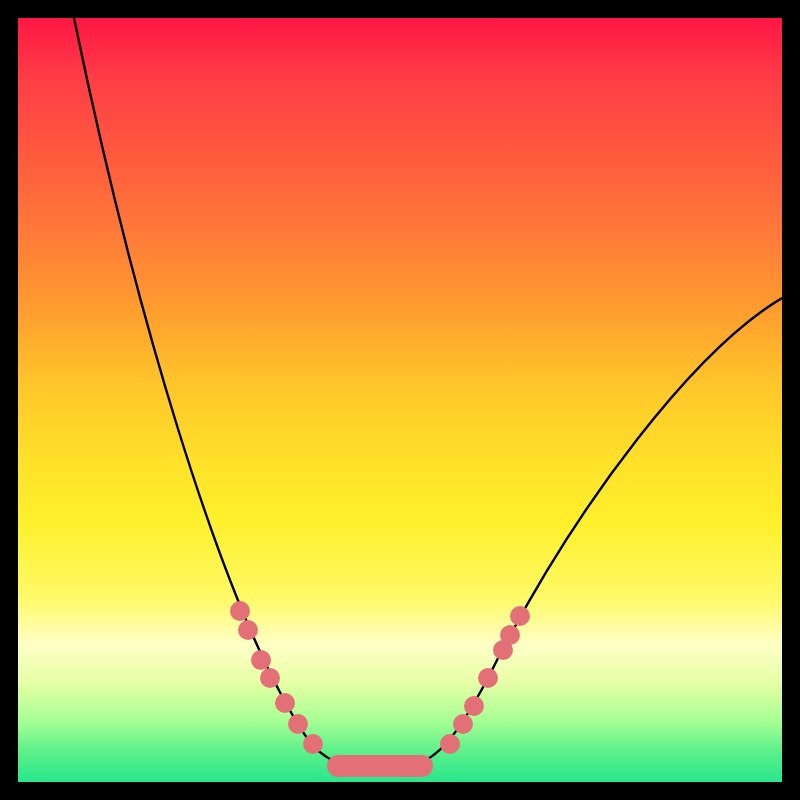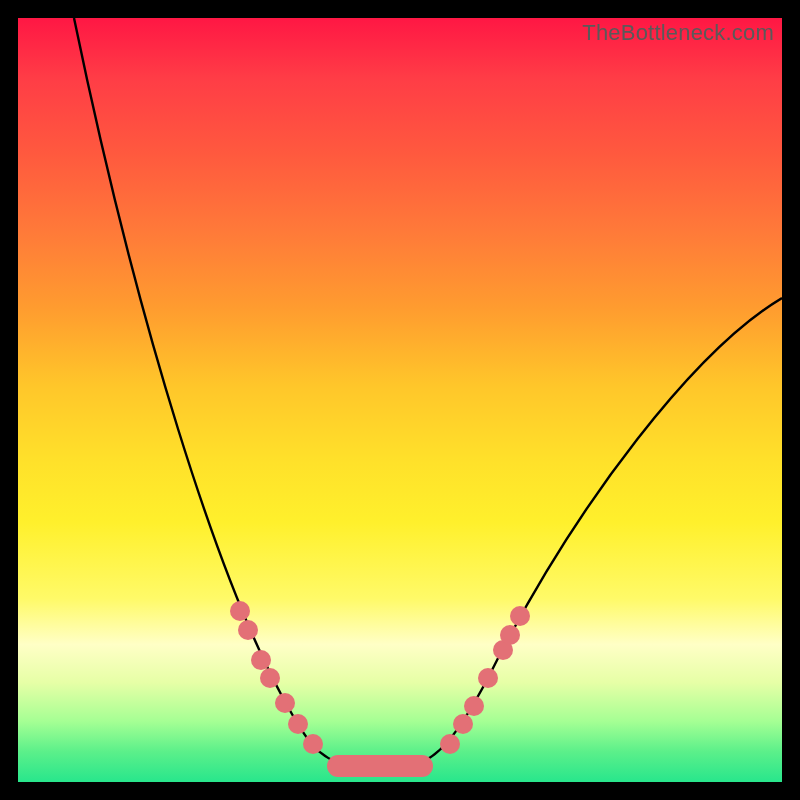--- a/index.html
+++ b/index.html
@@ -70,21 +70,20 @@
     stroke: #e37076;
     stroke-width: 22;
     stroke-linecap: round;
   }
 </style>
 </head>
 <body>
 
 <div class="outer">
   <div class="plot">
-    <div class="watermark">TheBottleneck.com</div>
 
     <svg class="curve" viewBox="0 0 764 764" preserveAspectRatio="none">
       <path id="main-curve" d="M56 0 C 120 310, 200 560, 265 680 C 290 726, 300 740, 330 748 L 395 748 C 420 740, 438 720, 470 660 C 560 480, 680 330, 764 280"></path>
 
       <line class="flat" x1="320" y1="748" x2="404" y2="748"></line>
 
       <circle class="dot" r="10" cx="222" cy="593"></circle>
       <circle class="dot" r="10" cx="230" cy="612"></circle>
       <circle class="dot" r="10" cx="243" cy="642"></circle>
       <circle class="dot" r="10" cx="252" cy="660"></circle>

